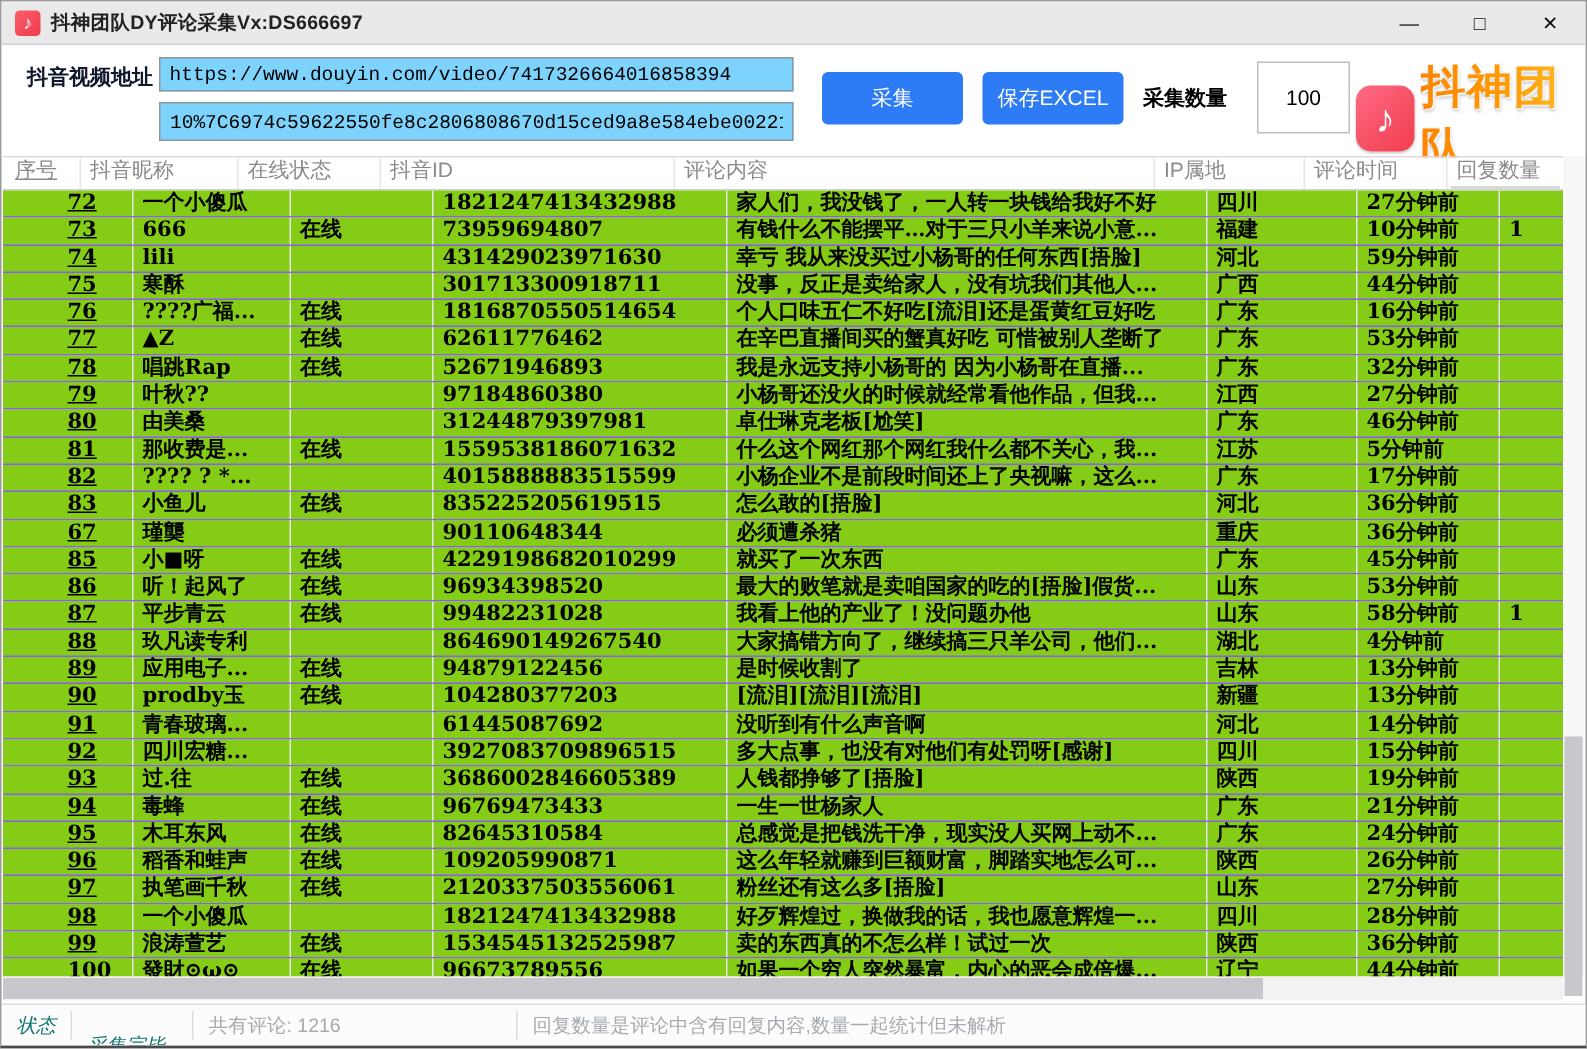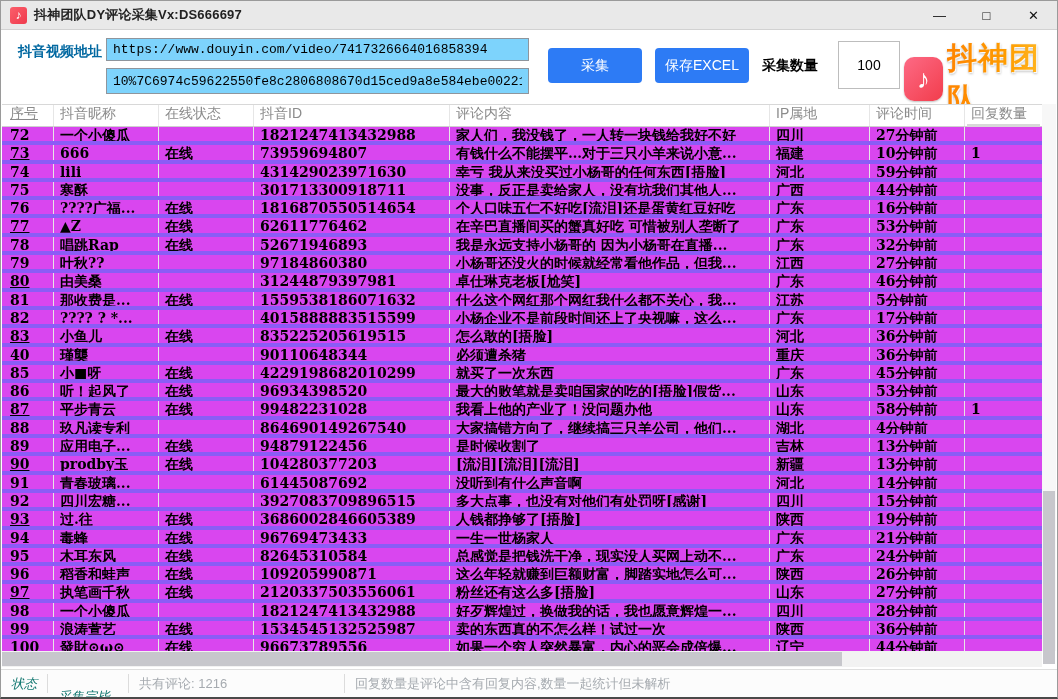--- a/index.html
+++ b/index.html
@@ -19,21 +19,21 @@
     color:#fff; font-size:12px; line-height:17px; text-align:center; font-weight:bold;
   }
   .title{ font-size:13px; font-weight:700; color:#222; letter-spacing:.2px; }
   .win-controls{ margin-left:auto; display:flex; height:100%; }
   .win-btn{
     width:47px; height:100%; display:flex; align-items:center; justify-content:center;
     font-size:13px; color:#111; cursor:default;
   }
   
   .form-area{ position:absolute; top:29px; left:0; right:0; height:74px; background:#fff; }
-  .url-label{ position:absolute; left:17px; top:13px; font-size:14px; color:#0369a1; font-weight:700; }
+  .url-label{ position:absolute; left:17px; top:13px; font-size:14px; color:#0f172a; font-weight:700; }
   .input{
     position:absolute; left:105px; width:423px; border:1px solid #8f959c; background:#7dd3fc;
     font-family:"Liberation Mono", monospace; font-size:13px; color:#000; padding:0 6px; outline:none;
   }
   .url-input{ top:8px; height:23px; }
   .cookie-input{ top:38px; height:26px; }
   .btn{
     position:absolute; top:18px; width:94px; height:35px; border:none; border-radius:4px;
     background:#2d7bf5; color:#fff; font-size:14px; font-family:"Liberation Sans",sans-serif; cursor:pointer;
   }
@@ -59,21 +59,21 @@
     filter:drop-shadow(1px 1px 0 rgba(255,255,255,.9)) drop-shadow(0 1px 1px rgba(0,0,0,.25));
   }
   
   .table{ position:absolute; top:103px; left:1px; right:15px; bottom:46px; border-top:1px solid #d8d8d8; overflow:hidden; }
   .thead{
     display:flex; height:22px; align-items:center; background:#fff;
     border-bottom:1px solid #cfcfcf; color:#8b8b8b; font-size:13px;
   }
   .thead .tcell{ font-family:"Liberation Sans",sans-serif; font-weight:400; color:#8b8b8b; }
   .tbody{ display:flex; flex-direction:column; }
-  .trow{ display:flex; height:18.3px; border-bottom:4px solid #8b5cf6; background:#d946ef; }
+  .trow{ display:flex; height:18.3px; border-bottom:1px solid #8b5cf6; background:#84cc16;padding-left:35px; }
   .tcell{
     padding-left:6px; white-space:nowrap; overflow:hidden;
     font-family:"DejaVu Serif", serif; font-weight:700; font-size:14px; color:#000;
     line-height:17.5px; border-right:1px solid #e6e6e6; height:100%;
   }
   .c0{ width:52px; padding-left:8px;text-decoration:underline; }
   .c1{ width:105px; }
   .c2{ width:95px; }
   .c3{ width:196px; }
   .c4{ width:320px; }
@@ -255,21 +255,21 @@
           <div class="tcell c0">83</div>
           <div class="tcell c1">小鱼儿</div>
           <div class="tcell c2">在线</div>
           <div class="tcell c3">835225205619515</div>
           <div class="tcell c4">怎么敢的[捂脸]</div>
           <div class="tcell c5">河北</div>
           <div class="tcell c6">36分钟前</div>
           <div class="tcell c7"></div>
         </div>
         <div class="trow">
-          <div class="tcell c0">40</div>
+          <div class="tcell c0">67</div>
           <div class="tcell c1">瑾龑</div>
           <div class="tcell c2"></div>
           <div class="tcell c3">90110648344</div>
           <div class="tcell c4">必须遭杀猪</div>
           <div class="tcell c5">重庆</div>
           <div class="tcell c6">36分钟前</div>
           <div class="tcell c7"></div>
         </div>
         <div class="trow">
           <div class="tcell c0">85</div>

